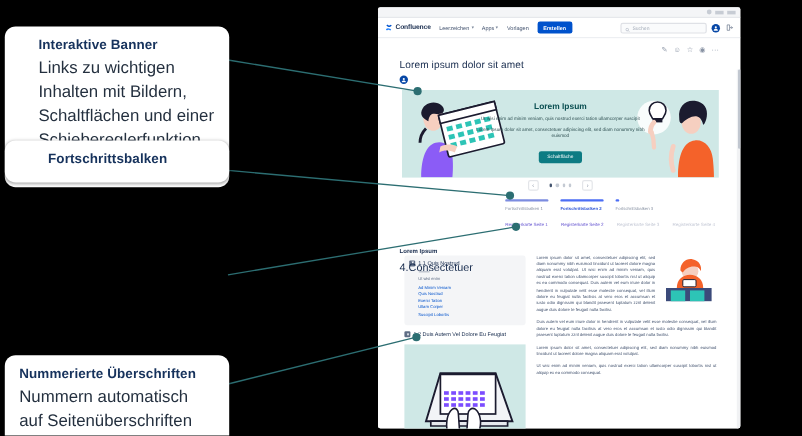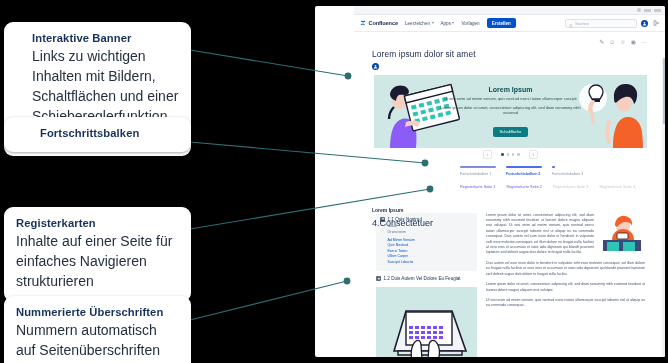--- a/index.html
+++ b/index.html
@@ -22,24 +22,23 @@
     margin-bottom:2px; line-height:1.25;
   }
   .callout p { font-size:14px; color:#24303f; line-height:1.42; }
   #c1 { top:22px;padding-left:28px; }
   #c2 { top:117px;padding-left:36px; }
   #c3 { top:207px; }
   #c4 { top:296px; }
 
   
   #app {
-    position:absolute; left:315px; top:6px; width:350px; height:351px;
+    position:absolute; left:315px; top:6px; width:302px; height:351px;
     background:#fff; z-index:1; overflow:hidden;
     border-radius:2px;
-    padding-left:39px;
   }
   
   .chrome {
     height:9px; background:#f4f5f7; display:flex; align-items:center;
     justify-content:flex-end; gap:3px; padding-right:4px;
     border-bottom:1px solid #e6e8ec;
   }
   .chrome .dot { width:4px; height:4px; border-radius:50%; background:#c7ccd4; }
   .chrome .bar { width:7px; height:3px; background:#c7ccd4; }
 
@@ -424,23 +423,19 @@
 
   <div class="callout" id="c1">
     <h3>Interaktive Banner</h3>
     <p>Links zu wichtigen Inhalten mit Bildern, Schaltflächen und einer Schieberegler­funktion hervorheben</p>
   </div>
 
   <div class="callout" id="c2">
     <h3>Fortschrittsbalken</h3>
   </div>
 
-  <div class="callout" id="c3">
-    <h3>Registerkarten</h3>
-    <p>Inhalte auf einer Seite für einfaches Navigieren strukturieren</p>
-  </div>
 
   <div class="callout" id="c4">
     <h3>Nummerierte Überschriften</h3>
     <p>Nummern automatisch auf Seitenüberschriften aufzeigen, um eine Struktur zu schaffen</p>
   </div>
 
 </div>
 
 </body></html>

